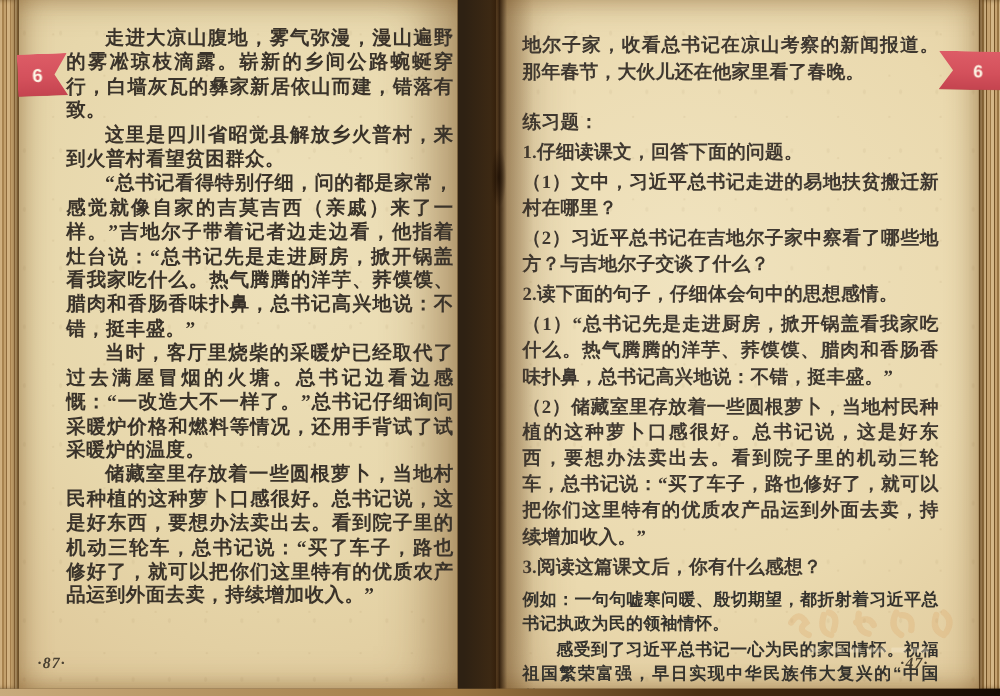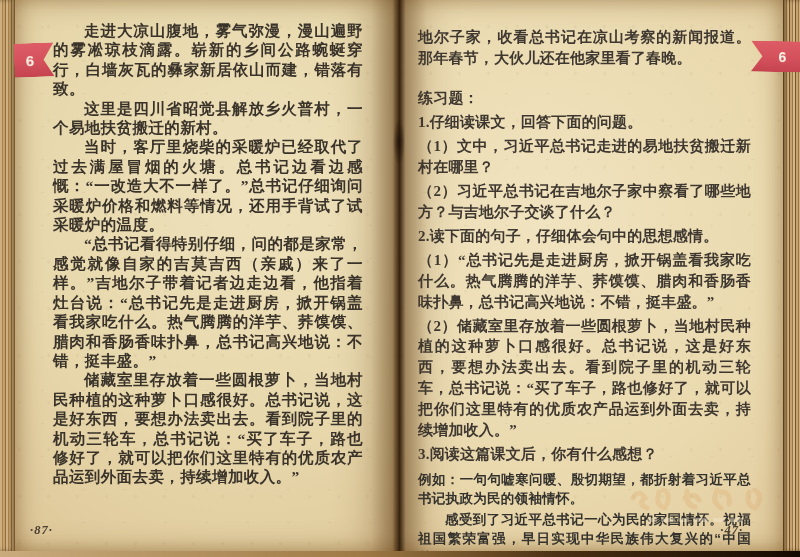--- a/index.html
+++ b/index.html
@@ -26,21 +26,21 @@
     box-shadow: inset 3px 0 4px rgba(70,45,15,.6);
   }
   .stack-bottom {
     position: absolute; left: 0; bottom: 0; width: 800px; height: 6px;
     background: linear-gradient(90deg, #c9ab7c 0%, #a07a45 45%, #4a2f12 70%, #150a02 100%);
   }
 
   
   .page { position: absolute; top: 0; height: 551px; }
   .page-left {
-    left: 15px; width: 382px;
+    left: 15px; width: 351px;
     background: radial-gradient(130% 95% at 62% 35%,
       #eee1bb 0%, #e7d7ab 48%, #dfc99b 78%, #d2b583 100%);
     box-shadow:
       inset 16px 0 22px -12px rgba(115,75,28,.45),
       inset -34px 0 42px -16px rgba(105,65,22,.48),
       inset 0 14px 18px -12px rgba(140,100,45,.30),
       inset 0 -12px 16px -10px rgba(140,100,45,.35);
   }
   .page-right {
     left: 397px; width: 386px;
@@ -151,23 +151,23 @@
   }
 </style>
 </head>
 <body>
 
 <div class="book">
 
   <div class="page page-left">
     <div class="text-col text-left">
       <p>走进大凉山腹地，雾气弥漫，漫山遍野的雾凇琼枝滴露。崭新的乡间公路蜿蜒穿行，白墙灰瓦的彝家新居依山而建，错落有致。</p>
-      <p>这里是四川省昭觉县解放乡火普村，一个易地扶贫搬迁的新村。</p>
+      <p>这里是四川省昭觉县解放乡火普村，来到火普村看望贫困群众。</p>
+      <p>“总书记看得特别仔细，问的都是家常，感觉就像自家的吉莫吉西（亲戚）来了一样。”吉地尔子带着记者边走边看，他指着灶台说：“总书记先是走进厨房，掀开锅盖看我家吃什么。热气腾腾的洋芋、荞馍馍、腊肉和香肠香味扑鼻，总书记高兴地说：不错，挺丰盛。”</p>
       <p>当时，客厅里烧柴的采暖炉已经取代了过去满屋冒烟的火塘。总书记边看边感慨：“一改造大不一样了。”总书记仔细询问采暖炉价格和燃料等情况，还用手背试了试采暖炉的温度。</p>
-      <p>“总书记看得特别仔细，问的都是家常，感觉就像自家的吉莫吉西（亲戚）来了一样。”吉地尔子带着记者边走边看，他指着灶台说：“总书记先是走进厨房，掀开锅盖看我家吃什么。热气腾腾的洋芋、荞馍馍、腊肉和香肠香味扑鼻，总书记高兴地说：不错，挺丰盛。”</p>
       <p>储藏室里存放着一些圆根萝卜，当地村民种植的这种萝卜口感很好。总书记说，这是好东西，要想办法卖出去。看到院子里的机动三轮车，总书记说：“买了车子，路也修好了，就可以把你们这里特有的优质农产品运到外面去卖，持续增加收入。”</p>
 
     </div>
     <div class="pagenum pn-left">·87·</div>
     <div class="grain"></div>
   </div>
 
   <div class="page page-right">
     <div class="text-col text-right">
       <p class="cont">地尔子家，收看总书记在凉山考察的新闻报道。那年春节，大伙儿还在他家里看了春晚。</p>

